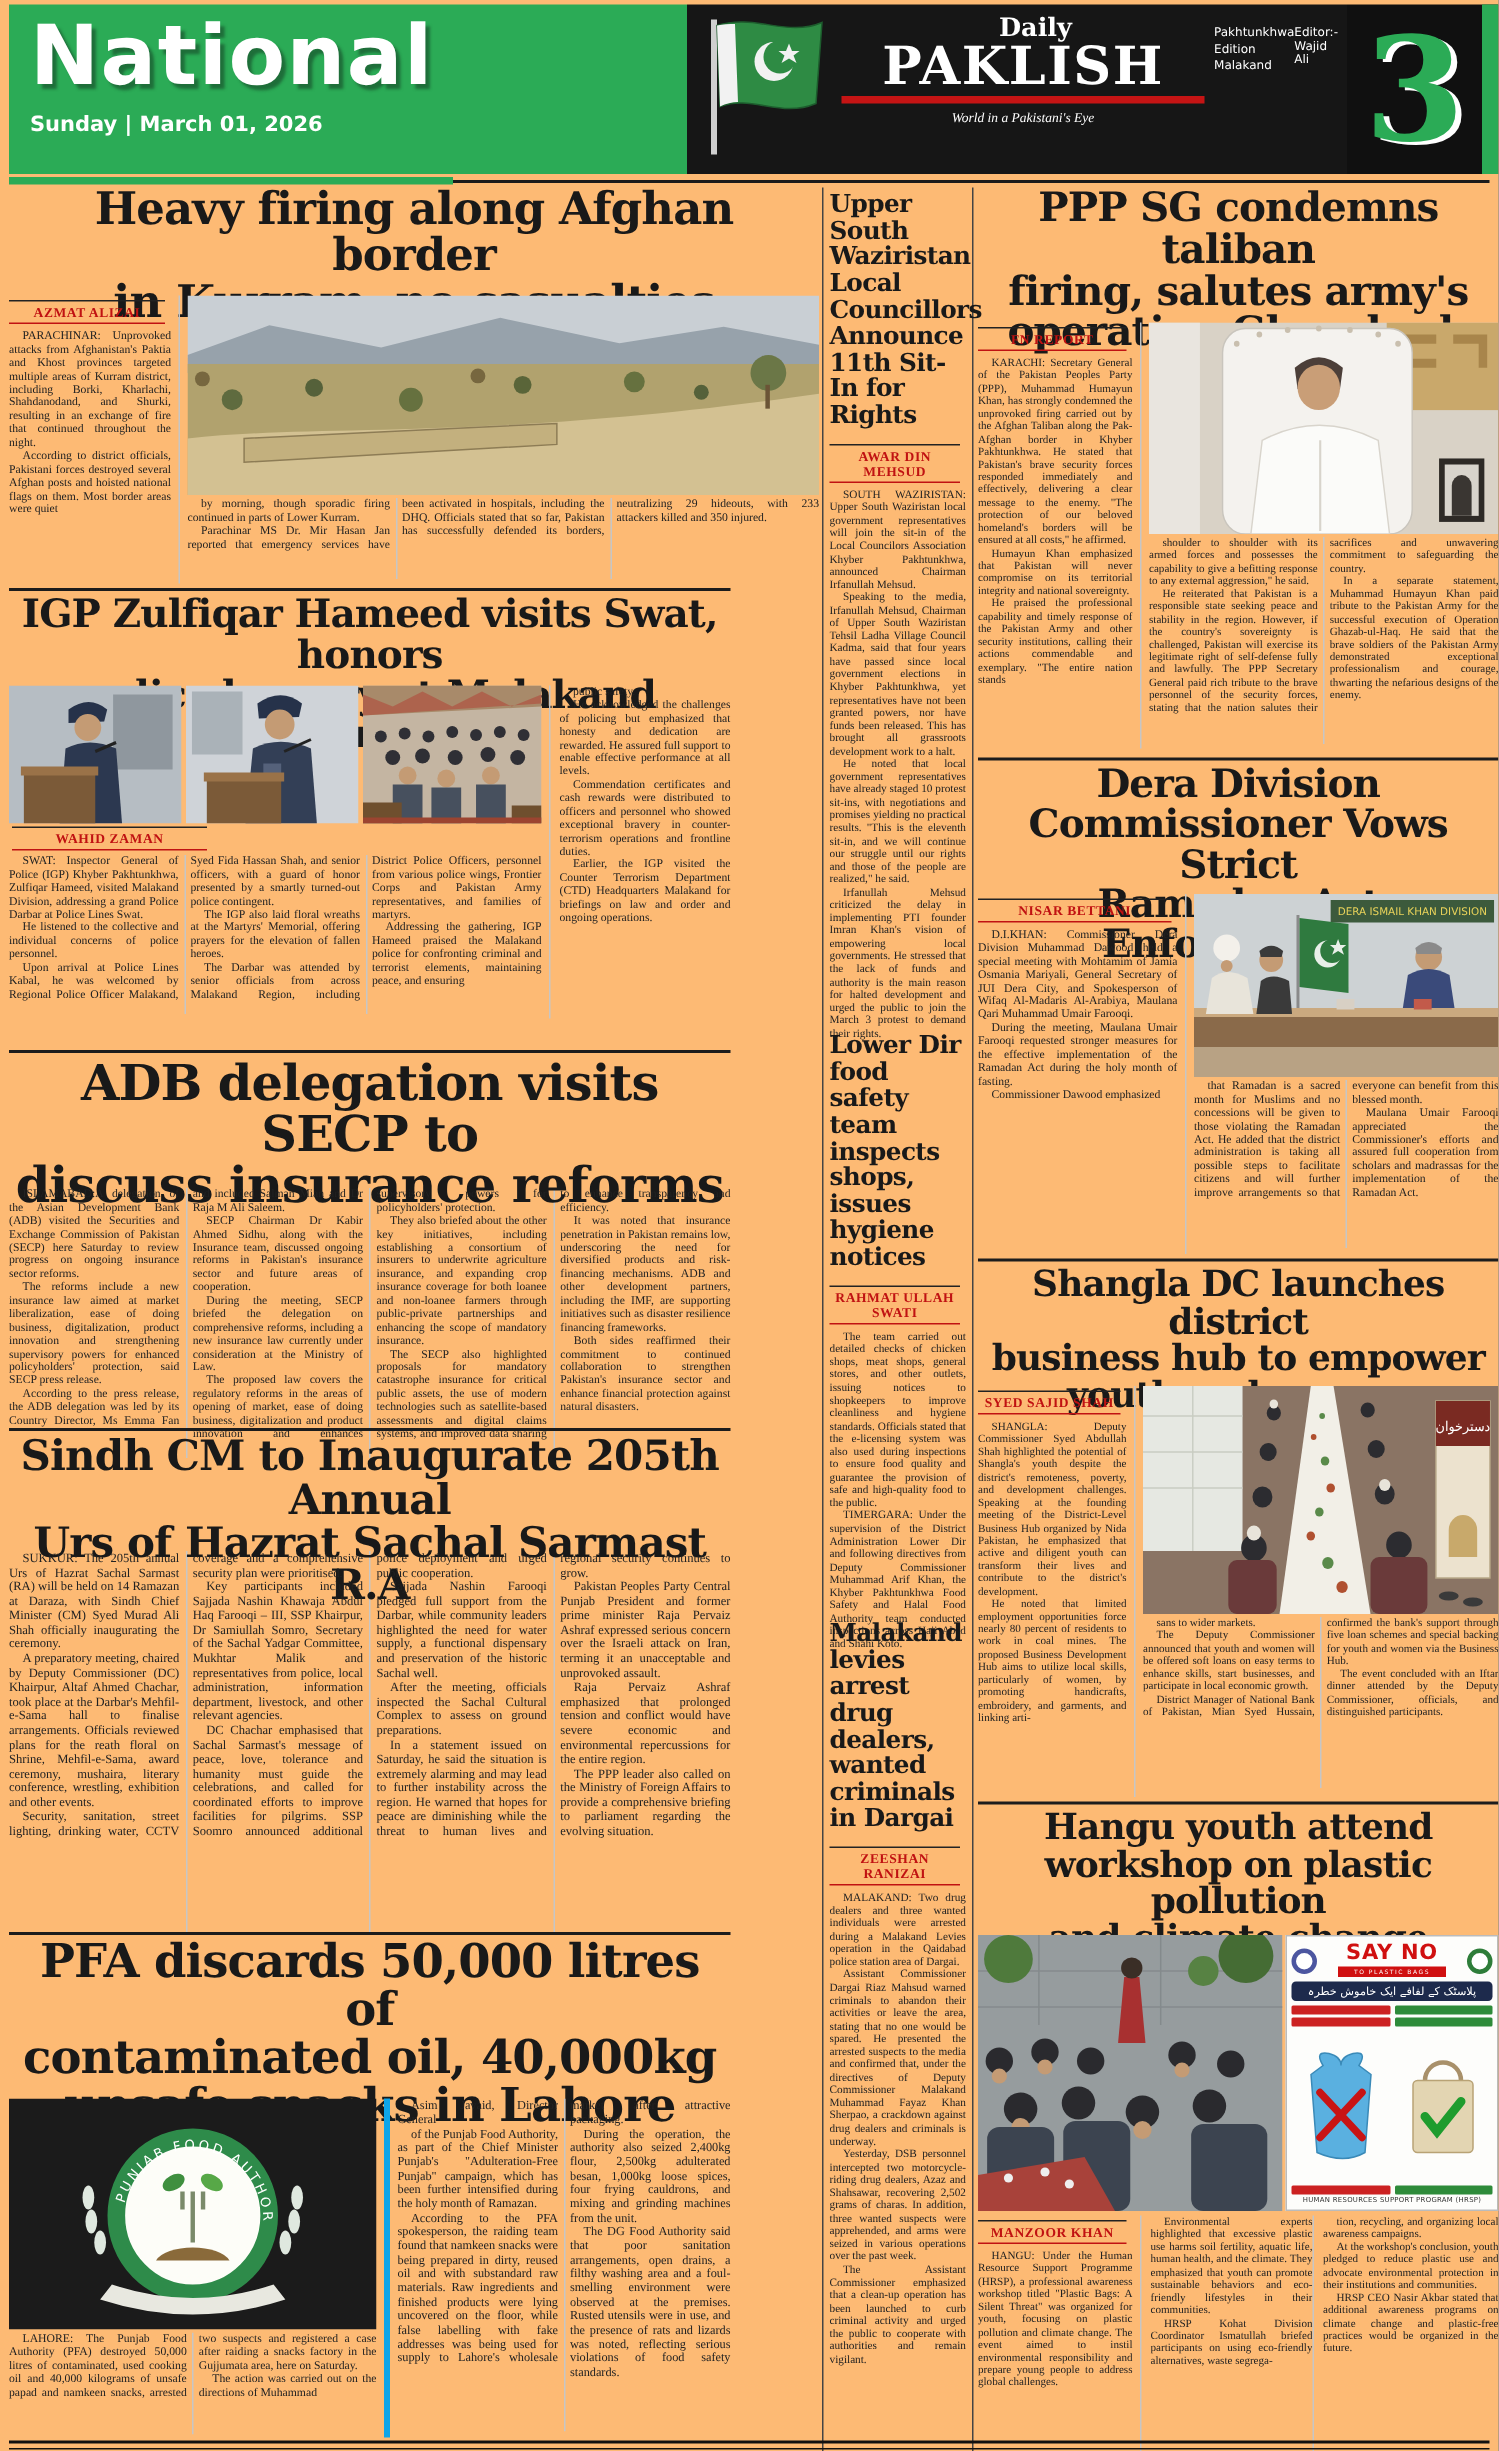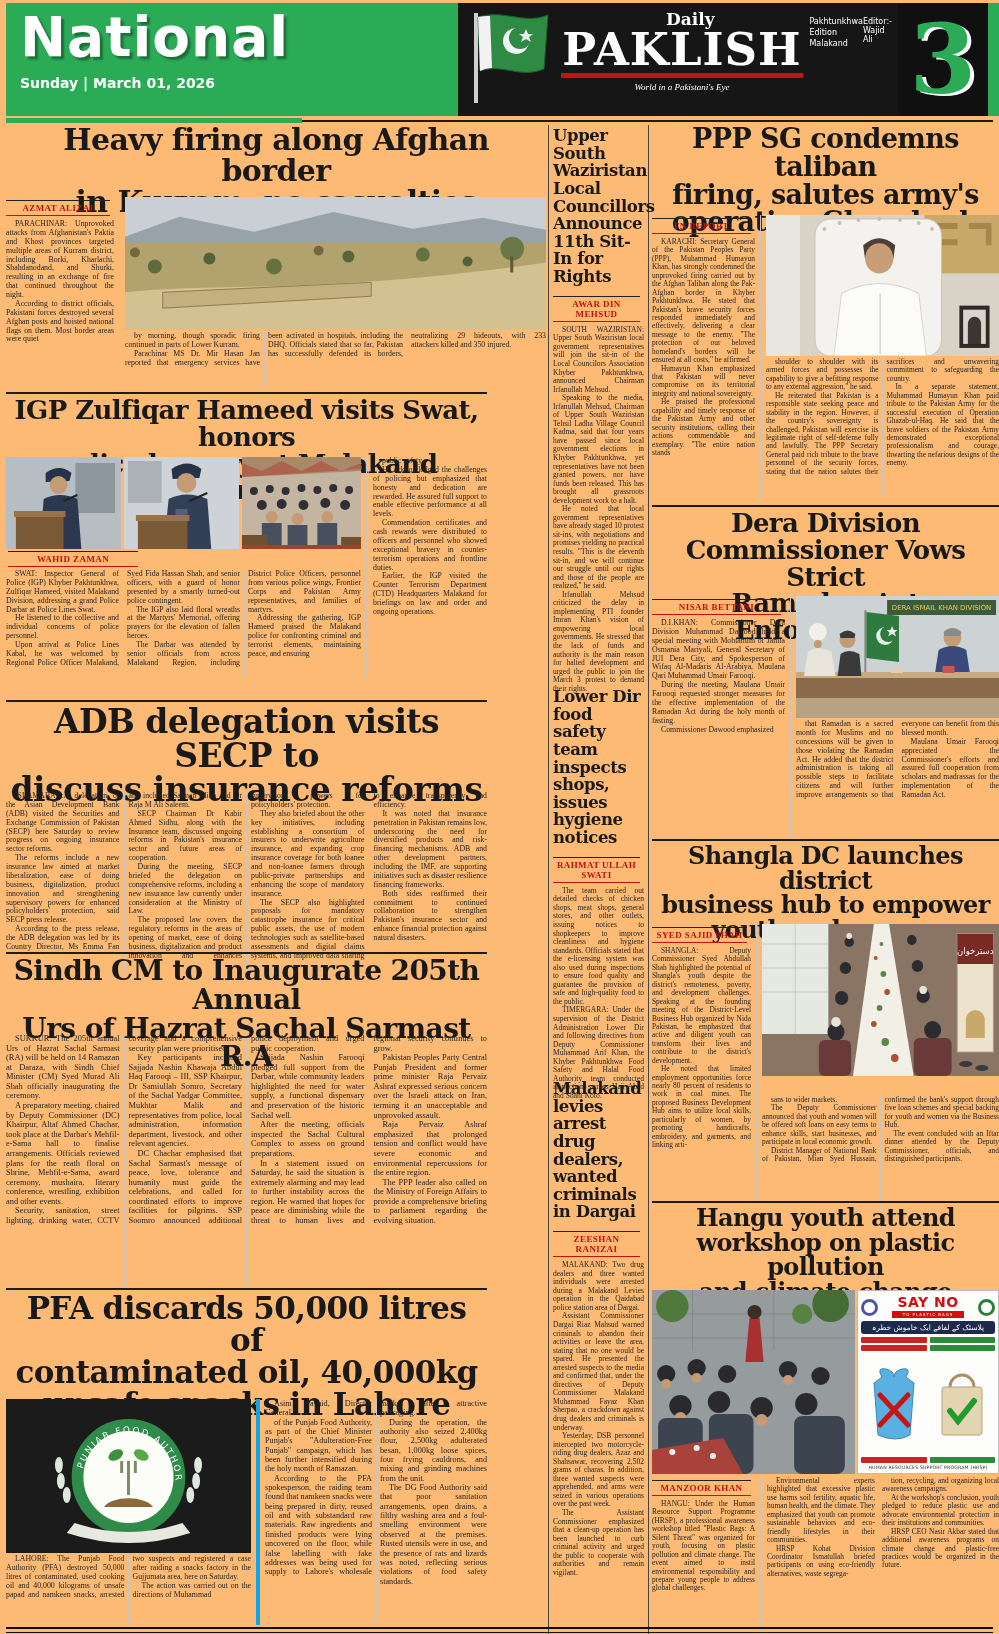--- a/index.html
+++ b/index.html
@@ -9,21 +9,21 @@
 .abs{position:absolute}
 
 #hdr{left:0;top:0;width:999px;height:116px;display:flex}
 #hdr .green{width:452px;margin:3px 0 0 6px;background:#2bab56;color:#fff;padding:6px 14px;position:relative}
 #hdr .green .nat{font-family:"DejaVu Sans",sans-serif;font-weight:800;font-size:55px;letter-spacing:1px;
   text-shadow:3px 3px 2px rgba(20,60,35,.55);line-height:1.05}
 #hdr .green .date{font-family:"DejaVu Sans",sans-serif;font-weight:700;font-size:14px;margin-top:8px}
 #hdr .black{flex:1;margin-top:3px;background:#161616;color:#fff;display:flex;padding:4px 6px;position:relative}
 .mast-mid{flex:1;display:flex;flex-direction:column;align-items:center}
 .mast-daily{font-family:"DejaVu Serif",serif;font-weight:700;font-size:17px;align-self:flex-start;margin-left:116px;margin-top:2px}
-.mast-title{font-family:"DejaVu Serif",serif;font-weight:700;font-size:45px;line-height:.92;letter-spacing:1px}
+.mast-title{font-family:"DejaVu Serif",serif;font-weight:700;font-size:35px;line-height:.92;letter-spacing:1px}
 .mast-redbar{width:92%;height:5px;background:#c51414;margin-top:3px}
 .mast-tag{font-size:9px;font-style:italic;margin-top:4px}
 .mast-right{width:78px;display:flex;flex-direction:row;justify-content:flex-end;padding:10px 0 4px 2px}
 .mast-ed1{font-size:8px;line-height:1.35;white-space:pre-line;font-family:"DejaVu Sans",sans-serif}
 .mast-ed2{font-size:8px;font-family:"DejaVu Sans",sans-serif}
 #hdr .p3{width:101px;margin:3px 0 0 0;background:#101010;border-right:11px solid #2bab56;display:flex;align-items:center;justify-content:center}
 #hdr .p3 .num{font-family:"DejaVu Serif",serif;font-weight:700;font-size:96px;color:#2bab56;text-shadow:4px 2px 0 #fff;line-height:1}
 #grule{left:6px;top:118px;width:296px;height:5px;background:#2bab56}
 #hline{left:302px;top:120px;width:691px;height:2px;background:#1b1b1b}
 
@@ -76,21 +76,21 @@
 #adb{left:6px;top:700px;width:481px;height:272px;padding-top:3px}
 #adb .hl{font-size:33px;height:84px}
 #adb .cols4{height:180px;margin-top:3px}
 #lowerdir{left:548px;top:682px;width:101px;height:390px;border-left:1.3px solid #444;border-right:1.3px solid #444;padding:6px 4px 2px 4px}
 #shangla{left:652px;top:839px;width:347px;height:362px;padding-top:3px}
 #shangla .hl{font-size:24px;height:80px}
 #shangla .row{height:274px}
 #shangla .cA{width:104px;padding-right:5px}
 #shangla .cB{flex:1;border-left:1px solid #c6c6c6;padding-left:5px}
 #shangla .cB svg{height:152px}
-#shangla .cB .cols2{height:114px;margin-top:20px}
+#shangla .cB .cols2{height:114px;margin-top:2px}
 #sindh{left:6px;top:952px;width:481px;height:336px;padding-top:3px}
 #sindh .hl{font-size:28px;height:74px}
 #sindh .cols4{height:254px;margin-top:3px;font-size:8.4px}
 #malakand{left:548px;top:1072px;width:101px;height:562px;border-left:1.3px solid #444;border-right:1.3px solid #444;padding:8px 4px 2px 4px}
 #hangu{left:652px;top:1201px;width:347px;height:433px;padding-top:3px}
 #hangu .hl{font-size:24px;height:82px}
 #hangu .phr{display:flex;height:184px;gap:2px;margin-top:2px}
 #hangu .phr svg{height:184px;flex:1}
 #hangu .txr{display:flex;height:158px;margin-top:3px}
 #hangu .c1{width:108px;padding-right:5px}

